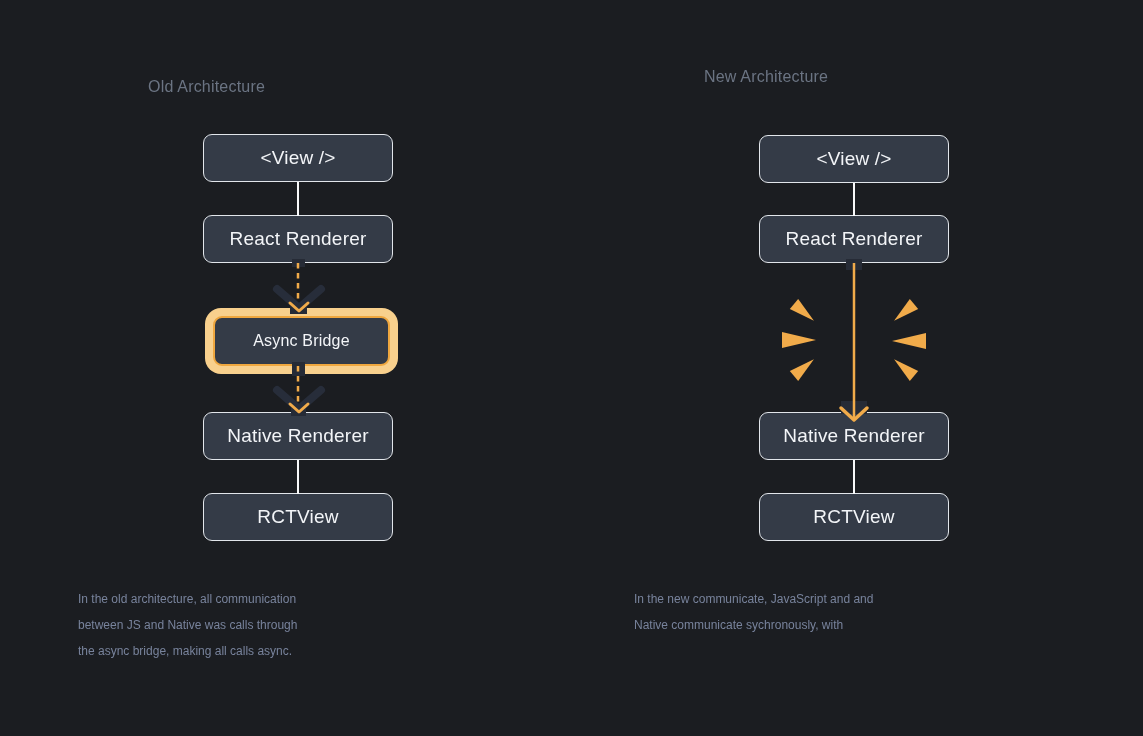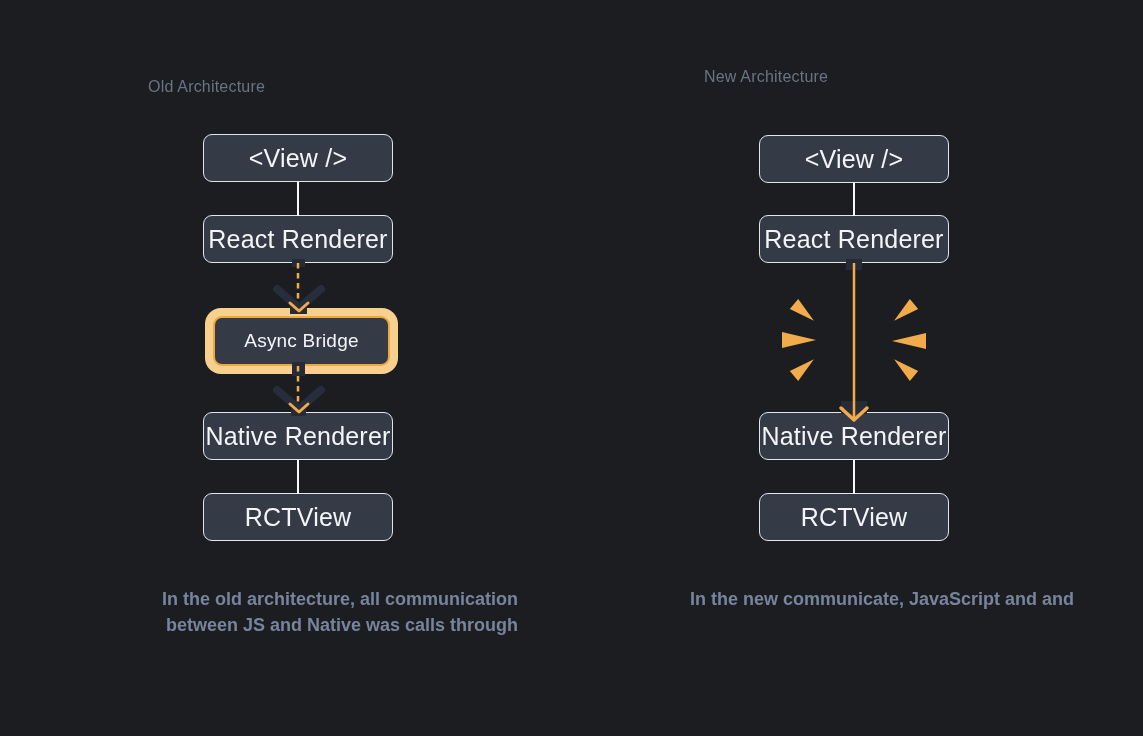--- a/index.html
+++ b/index.html
@@ -28,41 +28,41 @@
     position:absolute;width:300px;
     font-size:16px;font-weight:400;color:var(--title-text);
     letter-spacing:.2px;
   }
   .node{
     position:absolute;width:190px;height:48px;box-sizing:border-box;
     background:var(--node-fill);
     border:1.5px solid var(--node-border);
     border-radius:9px;
     display:flex;align-items:center;justify-content:center;
-    font-size:25px;font-weight:500;color:var(--node-text);
+    font-size:19px;font-weight:500;color:var(--node-text);
     letter-spacing:.2px;
     z-index:1;
   }
   .bridge-glow{
     position:absolute;left:205px;top:308px;width:193px;height:66px;
     box-sizing:border-box;background:var(--glow-outer);border-radius:16px;
     display:flex;align-items:center;justify-content:center;z-index:1;
   }
   .bridge-inner{
     width:177px;height:50px;box-sizing:border-box;
     background:var(--node-fill);
     border:2.5px solid var(--glow-border);
     border-radius:9px;
     display:flex;align-items:center;justify-content:center;
-    font-size:19px;font-weight:500;color:var(--node-text);
+    font-size:16px;font-weight:500;color:var(--node-text);
     letter-spacing:.2px;
   }
   .caption{
-    position:absolute;width:440px;text-align:right;
-    font-size:18px;line-height:26px;font-weight:700;
+    position:absolute;width:440px;text-align:left;
+    font-size:12px;line-height:26px;font-weight:400;
     color:var(--caption-text);white-space:nowrap;
   }
   svg.overlay{
     position:absolute;left:0;top:0;z-index:2;pointer-events:none;
   }
   .white-line{stroke:var(--connector);stroke-width:2;}
   .accent-line{stroke:var(--accent);stroke-width:2.5;}
   .dash-line{stroke:var(--accent);stroke-width:2.5;stroke-dasharray:5.5 4.5;}
   .dark-chev{stroke:var(--dark-chevron);stroke-width:8;fill:none;stroke-linecap:round;stroke-linejoin:round;}
   .tip-chev{stroke:var(--accent);stroke-width:3;fill:none;stroke-linecap:round;stroke-linejoin:round;}
@@ -87,23 +87,25 @@
   <div class="node" style="left:203px;top:493px;">RCTView</div>
 
   <div class="node" style="left:759px;top:135px;">&lt;View /&gt;</div>
   <div class="node" style="left:759px;top:215px;">React Renderer</div>
   <div class="node" style="left:759px;top:412px;">Native Renderer</div>
   <div class="node" style="left:759px;top:493px;">RCTView</div>
 
   <div class="caption" style="left:78px;top:586px;">
     <div>In the old architecture, all communication</div>
     <div>between JS and Native was calls through</div>
+    <div>the async bridge, making all calls async.</div>
   </div>
   <div class="caption" style="left:634px;top:586px;">
     <div>In the new communicate, JavaScript and and</div>
+    <div>Native communicate sychronously, with</div>
   </div>
 
   <svg class="overlay" width="1143" height="736" viewBox="0 0 1143 736">
 
     <rect class="notch" x="292" y="259" width="13" height="8"></rect>
     <rect class="notch" x="290" y="305" width="17" height="9"></rect>
     <rect class="notch" x="292" y="362" width="13" height="14"></rect>
     <rect class="notch" x="291" y="408" width="15" height="8"></rect>
     <rect class="notch" x="846" y="259" width="16" height="11"></rect>
     <rect class="notch" x="841" y="401" width="26" height="13"></rect>

